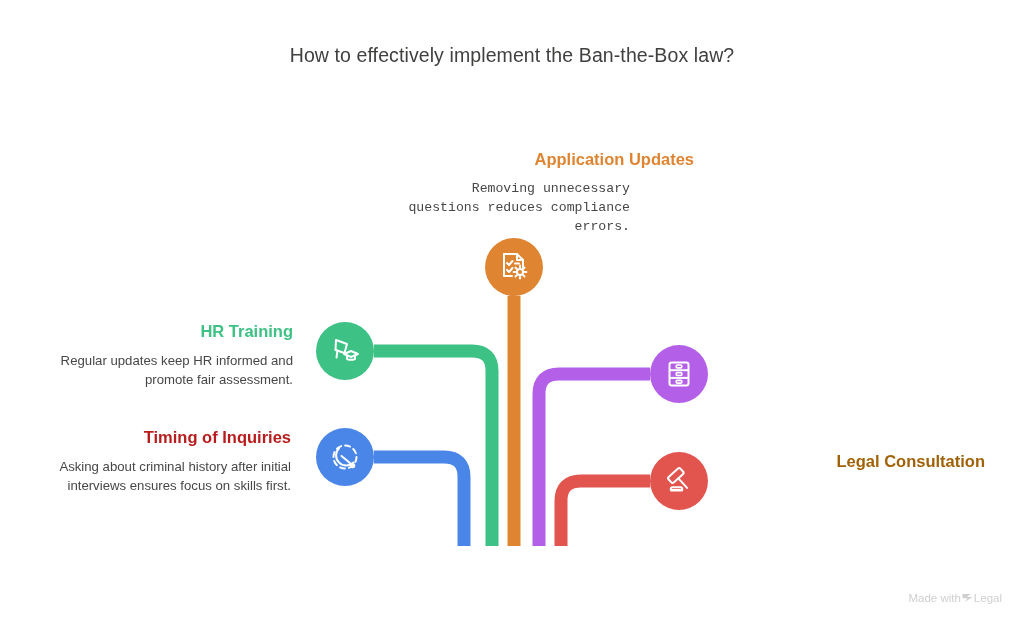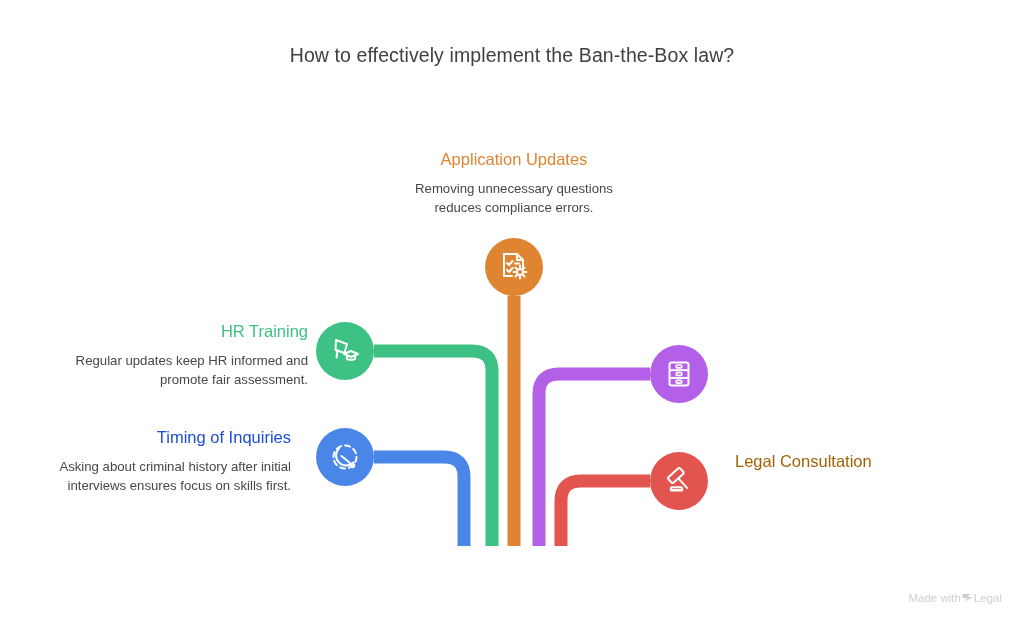--- a/index.html
+++ b/index.html
@@ -44,23 +44,24 @@
     display: flex;
     align-items: center;
     justify-content: center;
   }
   .node svg { display: block; }
   .block {
     position: absolute;
   }
   .block .heading {
     font-size: 16.5px;
-    font-weight: normal;
+    font-weight: bold;
     margin: 0 0 9px 0;
     line-height: 1.2;
+    text-align: right;
   }
   .block .body {
     font-size: 13.2px;
     color: #474747;
     line-height: 1.46;
     margin: 0;
   }
   .align-right { text-align: right; }
   .align-left  { text-align: left; }
   .watermark {
@@ -113,48 +114,48 @@
           <line x1="3.3" y1="3.3" x2="4.5" y2="4.5"></line>
           <line x1="4.5" y1="-4.5" x2="3.3" y2="-3.3"></line>
           <line x1="-3.3" y1="3.3" x2="-4.5" y2="4.5"></line>
         </g>
       </g>
     </svg>
   </div>
 
   <div class="block" style="left:334px; top:150px; width:360px; text-align:center;">
     <p class="heading" style="color:#DF8431;">Application Updates</p>
-    <p class="body" style="max-width:232px; margin-left:auto; margin-right:auto; text-align:center;">Removing unnecessary questions reduces compliance errors.</p>
+    <p class="body" style="max-width:232px; margin-left:auto; margin-right:auto; text-align:right;font-family:Liberation Mono, monospace;">Removing unnecessary questions reduces compliance errors.</p>
   </div>
 
   <div class="node" style="left:316px; top:322px; background:#3DC184;">
     <svg width="34" height="34" viewBox="0 0 34 34">
       <path d="M8 6 L19 10 L16.5 19 L7.5 16 Z" fill="none" stroke="#fff" stroke-width="2" stroke-linejoin="round"></path>
       <path d="M9.5 16.5 L8.5 23.5" fill="none" stroke="#fff" stroke-width="2" stroke-linecap="round"></path>
       <path d="M23 17 L30 20 L23 23 L16 20 Z" fill="none" stroke="#fff" stroke-width="2" stroke-linejoin="round"></path>
       <path d="M19 21.4 v3.4 c0 1.4 8 1.4 8 0 v-3.4" fill="none" stroke="#fff" stroke-width="2" stroke-linecap="round" stroke-linejoin="round"></path>
     </svg>
   </div>
 
-  <div class="block align-right" style="left:37px; top:322px; width:271px;">
+  <div class="block align-right" style="left:22px; top:322px; width:271px;">
     <p class="heading" style="color:#3DC184;">HR Training</p>
     <p class="body">Regular updates keep HR informed and promote fair assessment.</p>
   </div>
 
   <div class="node" style="left:316px; top:428px; background:#4A86E8;">
     <svg width="34" height="34" viewBox="0 0 34 34">
       <circle cx="17" cy="17" r="11.5" fill="none" stroke="#fff" stroke-width="2" stroke-linecap="round" stroke-dasharray="5 4"></circle>
       <path d="M25.5 22.5 A10 10 0 1 1 11 8.3" fill="none" stroke="#fff" stroke-width="2" stroke-linecap="round"></path>
       <path d="M13.5 16 L19 20.5 L24 25" fill="none" stroke="#fff" stroke-width="2" stroke-linecap="round" stroke-linejoin="round"></path>
       <circle cx="24.6" cy="25.6" r="1.8" fill="none" stroke="#fff" stroke-width="1.8"></circle>
     </svg>
   </div>
 
   <div class="block align-right" style="left:20px; top:428px; width:271px;">
-    <p class="heading" style="color:#1d4ed8;">Timing of Inquiries</p>
+    <p class="heading" style="color:#b91c1c;">Timing of Inquiries</p>
     <p class="body">Asking about criminal history after initial interviews ensures focus on skills first.</p>
   </div>
 
   <div class="node" style="left:650px; top:345px; background:#B45FE8;">
     <svg width="34" height="34" viewBox="0 0 34 34">
       <rect x="7.5" y="5.5" width="19" height="23" rx="2.2" fill="none" stroke="#fff" stroke-width="2"></rect>
       <line x1="7.5" y1="13.2" x2="26.5" y2="13.2" stroke="#fff" stroke-width="2"></line>
       <line x1="7.5" y1="20.9" x2="26.5" y2="20.9" stroke="#fff" stroke-width="2"></line>
       <rect x="14.2" y="8" width="5.6" height="2.9" rx="1.2" fill="none" stroke="#fff" stroke-width="1.7"></rect>
       <rect x="14.2" y="15.6" width="5.6" height="2.9" rx="1.2" fill="none" stroke="#fff" stroke-width="1.7"></rect>

